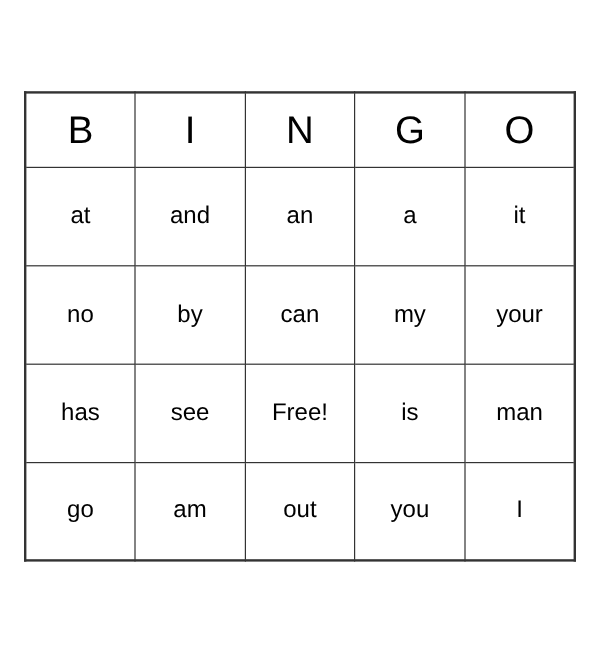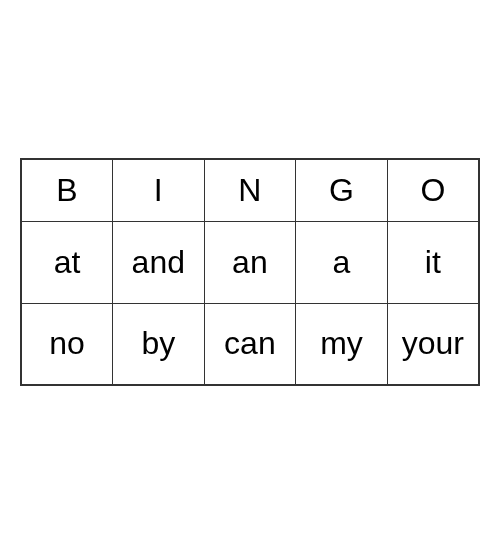--- a/index.html
+++ b/index.html
@@ -23,21 +23,21 @@
       border-collapse: collapse;
       width: 460px;
     }
 
     .bingo-card td, .bingo-card th {
       border: 1.5px solid #333;
       text-align: center;
       vertical-align: middle;
       width: 92px;
       height: 82px;
-      font-size: 32px;
+      font-size: 20px;
     }
 
     .bingo-card th {
       font-size: 32px;
       font-weight: normal;
       height: 62px;
     }
   </style>
 </head>
 <body>
@@ -60,14 +60,28 @@
         <td>a</td>
         <td>it</td>
       </tr>
       <tr>
         <td>no</td>
         <td>by</td>
         <td>can</td>
         <td>my</td>
         <td>your</td>
       </tr>
+      <tr>
+        <td>has</td>
+        <td>see</td>
+        <td>Free!</td>
+        <td>is</td>
+        <td>man</td>
+      </tr>
+      <tr>
+        <td>go</td>
+        <td>am</td>
+        <td>out</td>
+        <td>you</td>
+        <td>I</td>
+      </tr>
     </tbody>
 </table>
 
 </body></html>

